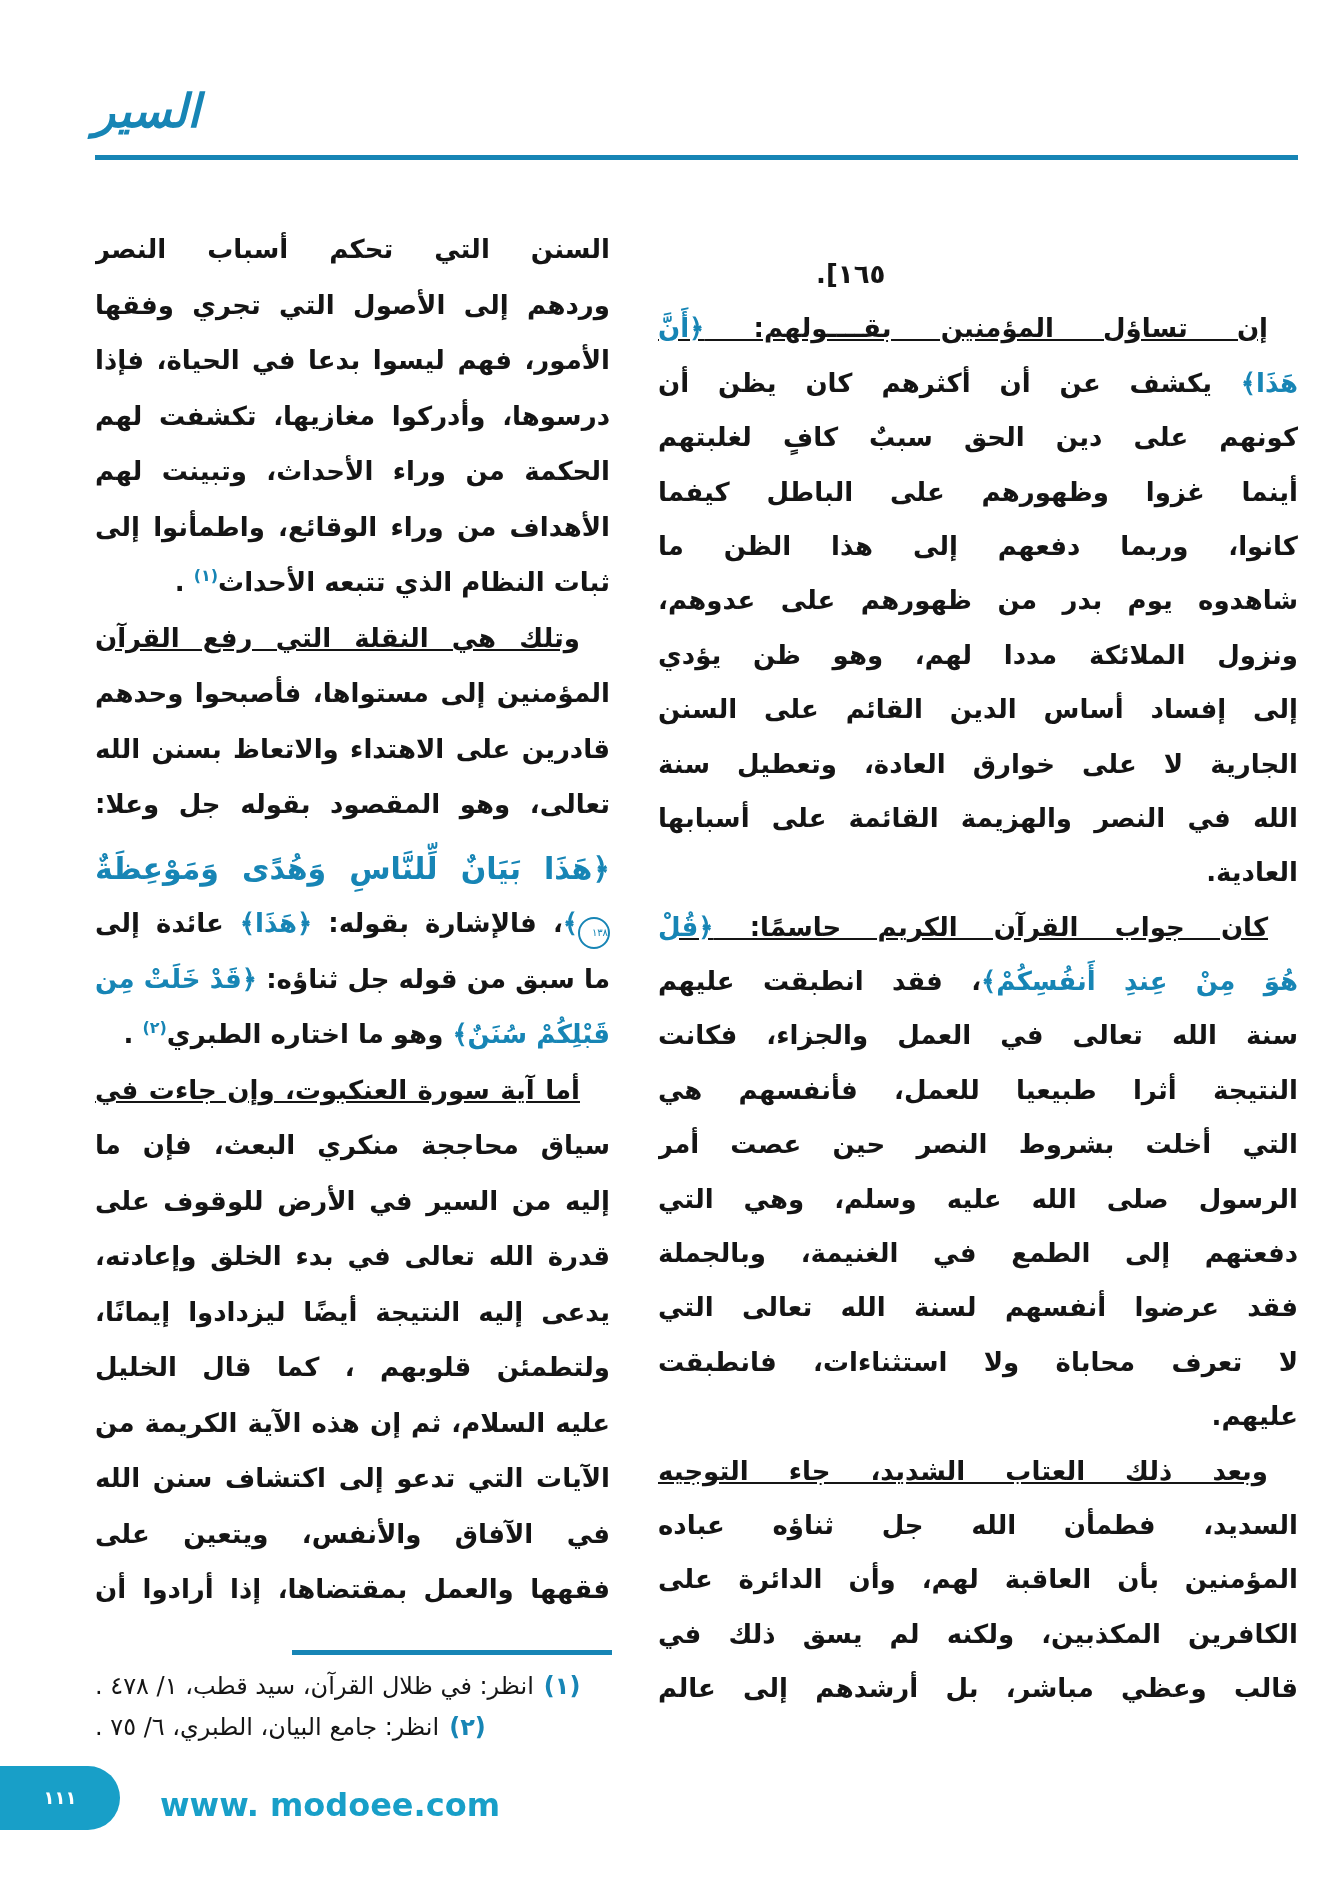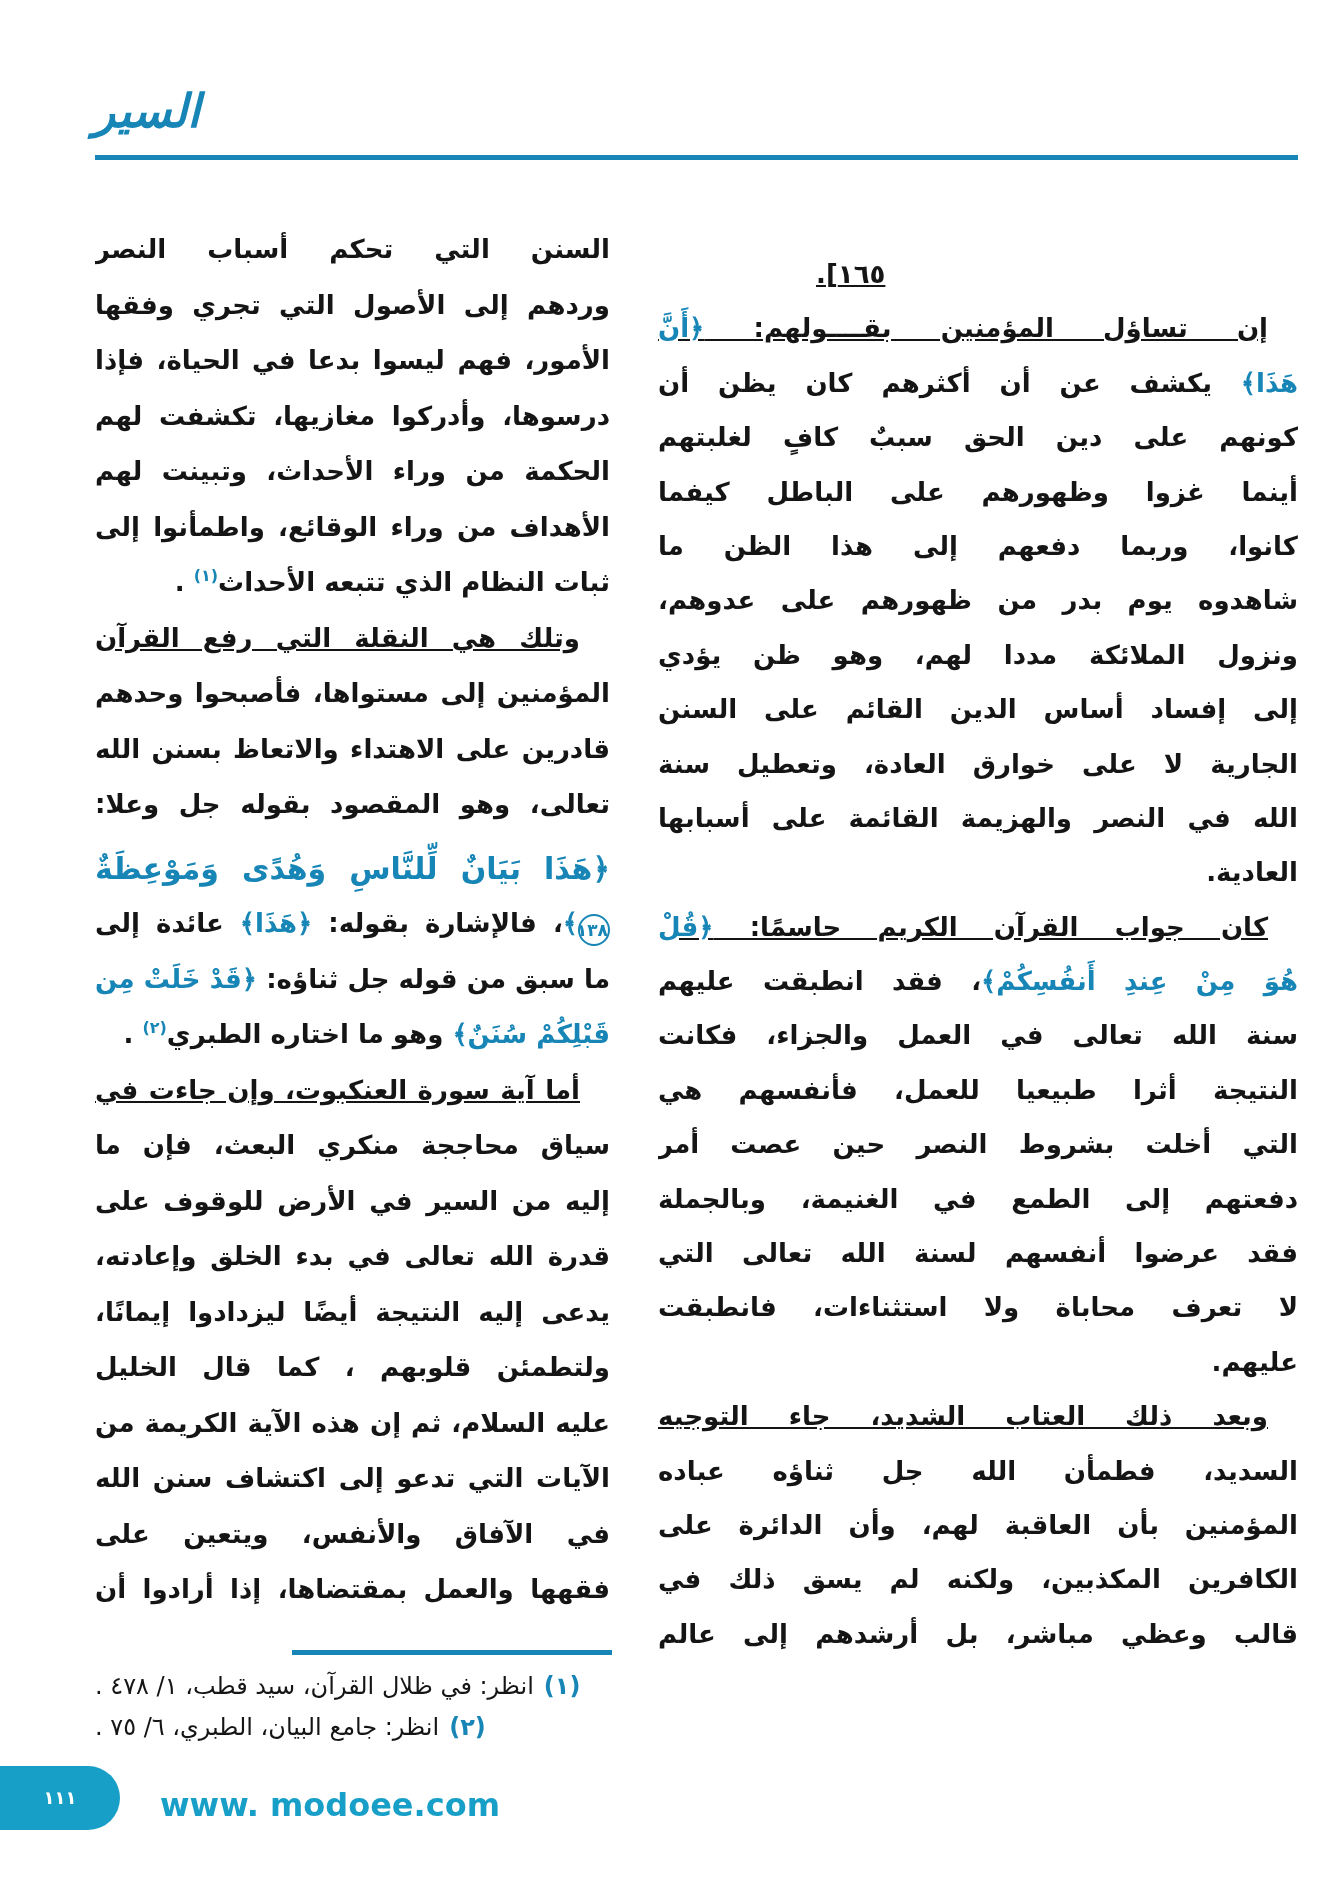--- a/index.html
+++ b/index.html
@@ -16,30 +16,30 @@
   
   .col{position:absolute;direction:rtl;color:#151515;font-weight:bold;
        font-size:26px;}
   .col-right{left:658px;top:247px;width:640px;}
   .col-left{left:95px;top:222px;width:515px;}
   .col-right .line{height:54.4px;line-height:54.4px;}
   .col-left  .line{height:55.5px;line-height:55.5px;}
   .line{text-align:justify;text-align-last:justify;overflow:hidden;}
   .line.indent{padding-right:30px;text-decoration:underline;}
   .line.end{text-align-last:right;}
-  .line.citation{text-align-last:right;padding-left:158px;direction:rtl;text-decoration:underline;}
+  .line.citation{text-align-last:right;padding-left:158px;direction:rtl;}
   .line.citation{padding-left:0;padding-right:0;text-align-last:left;}
   .line.citation span{margin-left:158px;}
   .line.verse{margin-top:8px;font-size:30px;}
   .t-q{color:var(--accent);}
   .t-sup{color:var(--accent);font-size:16px;vertical-align:super;line-height:0;}
   .t-medal{display:inline-block;box-sizing:border-box;width:32px;height:32px;
            border:2px solid var(--accent);border-radius:50%;color:var(--accent);
-           font-size:17px;line-height:28px;text-align:center;vertical-align:-4px;
-           font-weight:bold;}
+           font-size:10px;line-height:28px;text-align:center;vertical-align:-4px;
+           font-weight:normal;}
 
   
   .fn-sep{position:absolute;left:292px;top:1650px;width:320px;height:5px;
           background:var(--accent);}
   .footnotes{position:absolute;left:95px;top:1666px;width:512px;direction:rtl;
              color:#151515;font-size:24px;font-weight:normal;}
   .fn{line-height:41px;text-align:left;}
   .fn-marker{color:var(--accent);font-weight:bold;margin-left:10px;}
 
   
@@ -69,20 +69,21 @@
       <div class="line"><span class="t-n">ونزول الملائكة مددا لهم، وهو ظن يؤدي</span></div>
       <div class="line"><span class="t-n">إلى إفساد أساس الدين القائم على السنن</span></div>
       <div class="line"><span class="t-n">الجارية لا على خوارق العادة، وتعطيل سنة</span></div>
       <div class="line"><span class="t-n">الله في النصر والهزيمة القائمة على أسبابها</span></div>
       <div class="line end"><span class="t-n">العادية.</span></div>
       <div class="line indent"><span class="t-n">كان جواب القرآن الكريم حاسمًا: </span><span class="t-q">﴿قُلْ</span></div>
       <div class="line"><span class="t-q">هُوَ مِنْ عِندِ أَنفُسِكُمْ﴾</span><span class="t-n">، فقد انطبقت عليهم</span></div>
       <div class="line"><span class="t-n">سنة الله تعالى في العمل والجزاء، فكانت</span></div>
       <div class="line"><span class="t-n">النتيجة أثرا طبيعيا للعمل، فأنفسهم هي</span></div>
       <div class="line"><span class="t-n">التي أخلت بشروط النصر حين عصت أمر</span></div>
+      <div class="line"><span class="t-n">الرسول صلى الله عليه وسلم، وهي التي</span></div>
       <div class="line"><span class="t-n">دفعتهم إلى الطمع في الغنيمة، وبالجملة</span></div>
       <div class="line"><span class="t-n">فقد عرضوا أنفسهم لسنة الله تعالى التي</span></div>
       <div class="line"><span class="t-n">لا تعرف محاباة ولا استثناءات، فانطبقت</span></div>
       <div class="line end"><span class="t-n">عليهم.</span></div>
       <div class="line indent"><span class="t-n">وبعد ذلك العتاب الشديد، جاء التوجيه</span></div>
       <div class="line"><span class="t-n">السديد، فطمأن الله جل ثناؤه عباده</span></div>
       <div class="line"><span class="t-n">المؤمنين بأن العاقبة لهم، وأن الدائرة على</span></div>
       <div class="line"><span class="t-n">الكافرين المكذبين، ولكنه لم يسق ذلك في</span></div>
       <div class="line"><span class="t-n">قالب وعظي مباشر، بل أرشدهم إلى عالم</span></div>
     </section>

